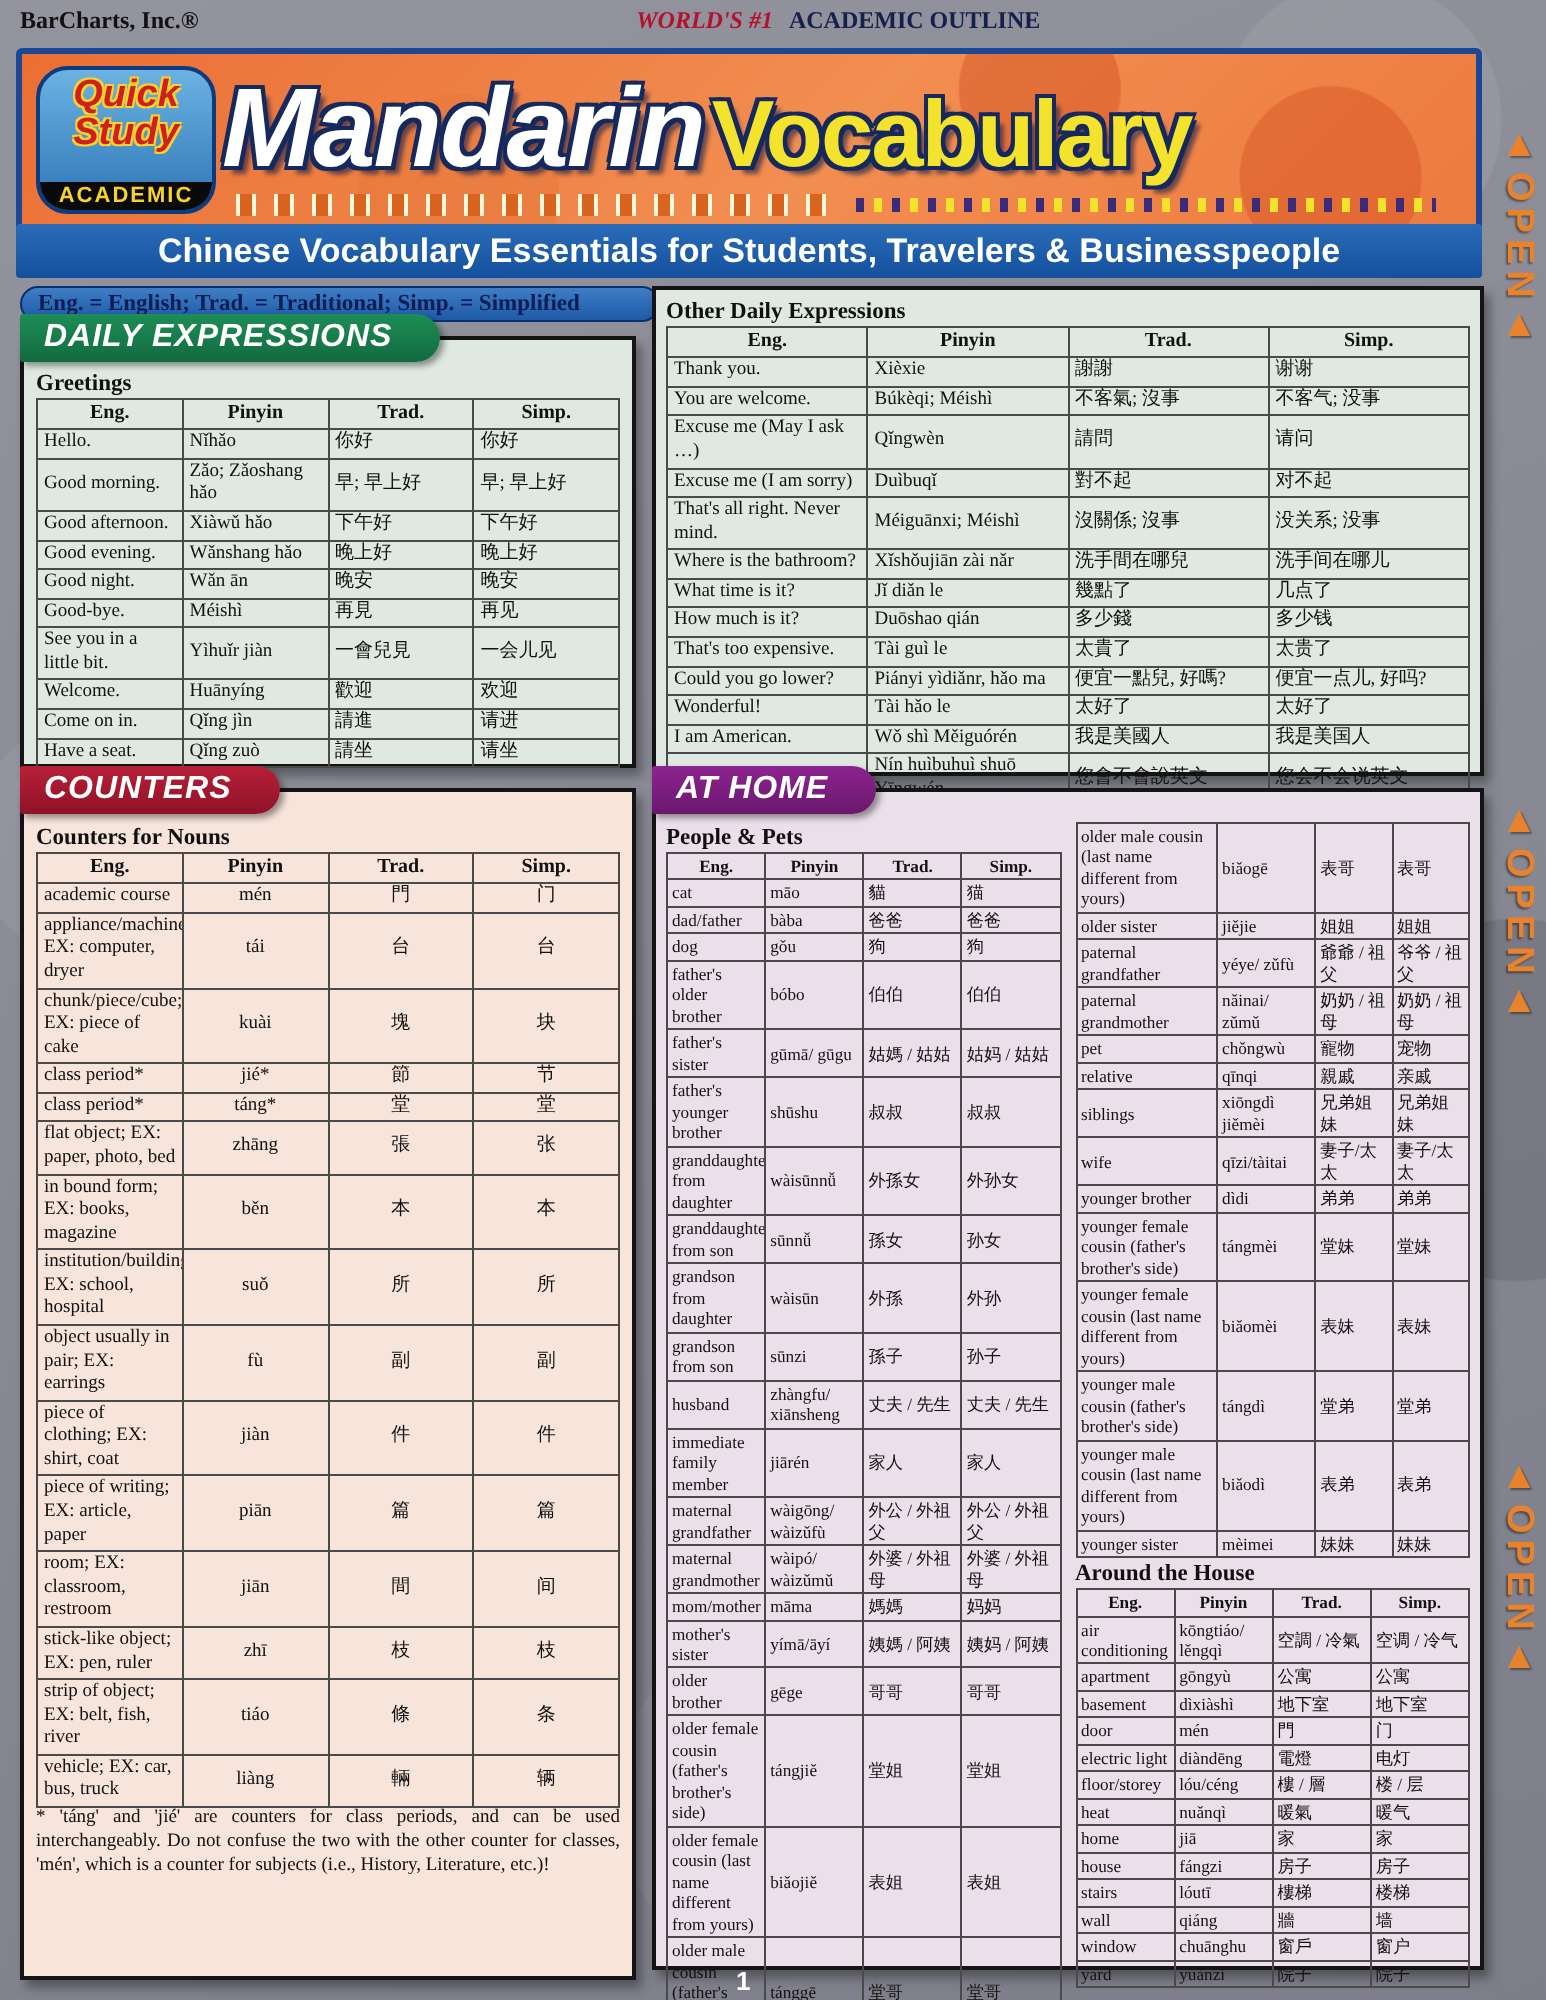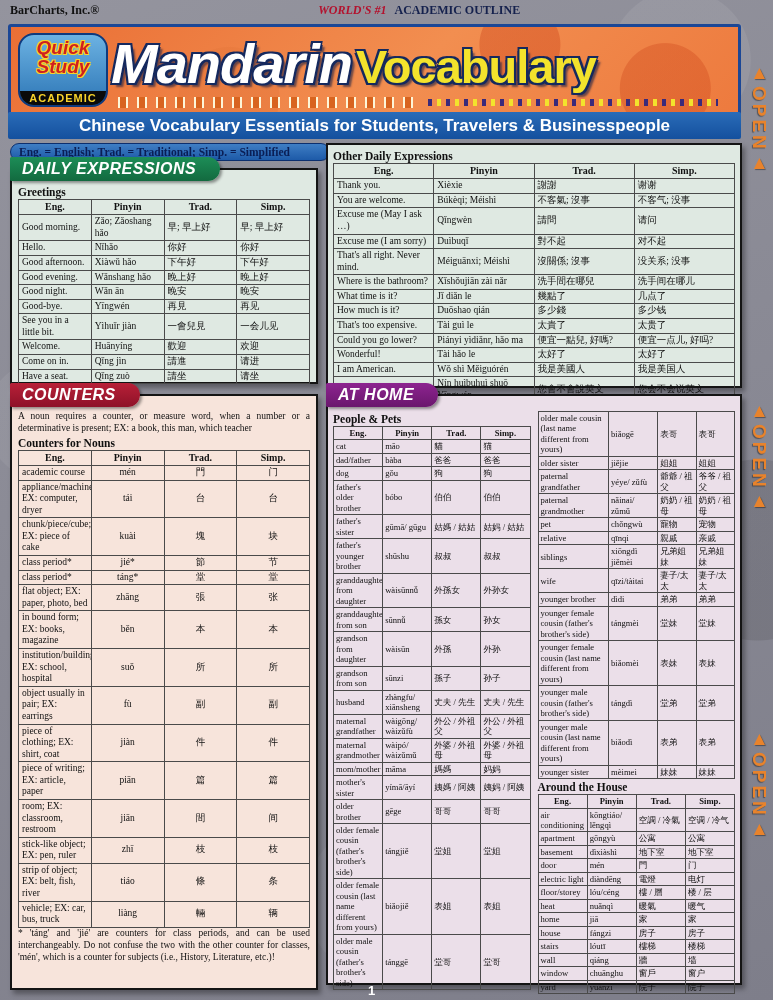--- a/index.html
+++ b/index.html
@@ -129,52 +129,52 @@
         <thead>
             <tr>
               <th>Eng.</th>
               <th>Pinyin</th>
               <th>Trad.</th>
               <th>Simp.</th>
             </tr>
           </thead>
         <tbody>
             <tr>
+              <td>Hello.</td>
+              <td>Nǐhǎo</td>
+              <td>你好</td>
+              <td>你好</td>
+            </tr>
+            <tr>
               <td>Good morning.</td>
               <td>Zǎo; Zǎoshang hǎo</td>
               <td>早; 早上好</td>
               <td>早; 早上好</td>
             </tr>
             <tr>
-              <td>Hello.</td>
-              <td>Nǐhǎo</td>
-              <td>你好</td>
-              <td>你好</td>
-            </tr>
-            <tr>
               <td>Good afternoon.</td>
               <td>Xiàwǔ hǎo</td>
               <td>下午好</td>
               <td>下午好</td>
             </tr>
             <tr>
               <td>Good evening.</td>
               <td>Wǎnshang hǎo</td>
               <td>晚上好</td>
               <td>晚上好</td>
             </tr>
             <tr>
               <td>Good night.</td>
               <td>Wǎn ān</td>
               <td>晚安</td>
               <td>晚安</td>
             </tr>
             <tr>
               <td>Good-bye.</td>
-              <td>Yīngwén</td>
+              <td>Méishì</td>
               <td>再見</td>
               <td>再见</td>
             </tr>
             <tr>
               <td>See you in a little bit.</td>
               <td>Yìhuǐr jiàn</td>
               <td>一會兒見</td>
               <td>一会儿见</td>
             </tr>
             <tr>
@@ -290,21 +290,20 @@
             <td>您會不會說英文</td>
             <td>您会不会说英文</td>
           </tr>
         </tbody>
     </table>
   </div>
 
   <div class="panel p-count">
     <div class="pill pill-red">COUNTERS</div>
     <div class="inner">
-      <p class="note">A noun requires a counter, or measure word, when a number or a determinative is present; EX: a book, this man, which teacher</p>
       <div class="sechead">Counters for Nouns</div>
       <table class="t-nouns">
         <thead>
             <tr>
               <th>Eng.</th>
               <th>Pinyin</th>
               <th>Trad.</th>
               <th>Simp.</th>
             </tr>
           </thead>
@@ -481,20 +480,26 @@
                 <td>孫子</td>
                 <td>孙子</td>
               </tr>
               <tr>
                 <td>husband</td>
                 <td>zhàngfu/ xiānsheng</td>
                 <td>丈夫 / 先生</td>
                 <td>丈夫 / 先生</td>
               </tr>
               <tr>
+                <td>immediate family member</td>
+                <td>jiārén</td>
+                <td>家人</td>
+                <td>家人</td>
+              </tr>
+              <tr>
                 <td>maternal grandfather</td>
                 <td>wàigōng/ wàizǔfù</td>
                 <td>外公 / 外祖父</td>
                 <td>外公 / 外祖父</td>
               </tr>
               <tr>
                 <td>maternal grandmother</td>
                 <td>wàipó/ wàizǔmǔ</td>
                 <td>外婆 / 外祖母</td>
                 <td>外婆 / 外祖母</td>

